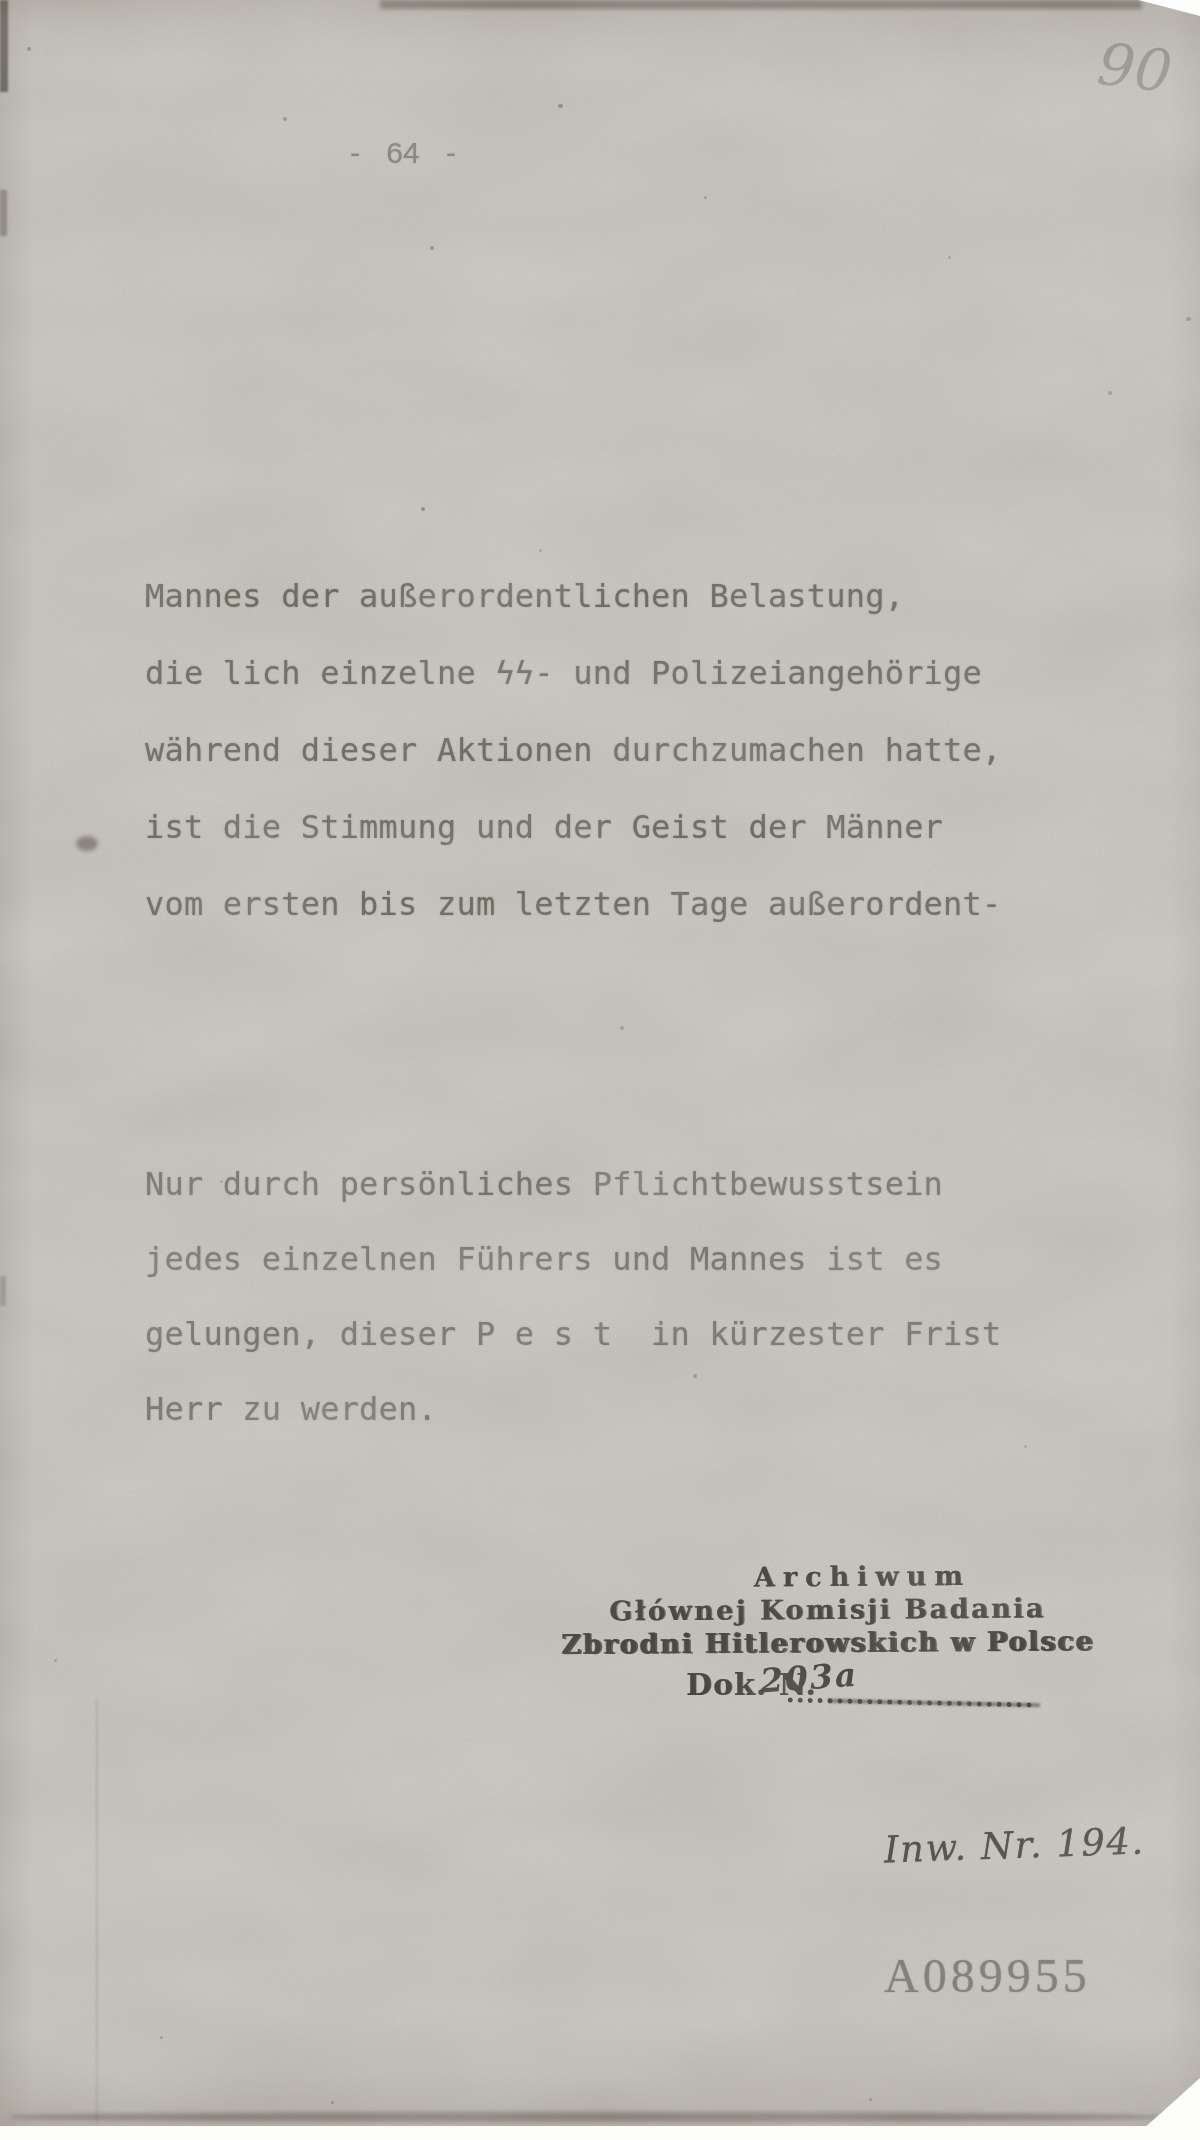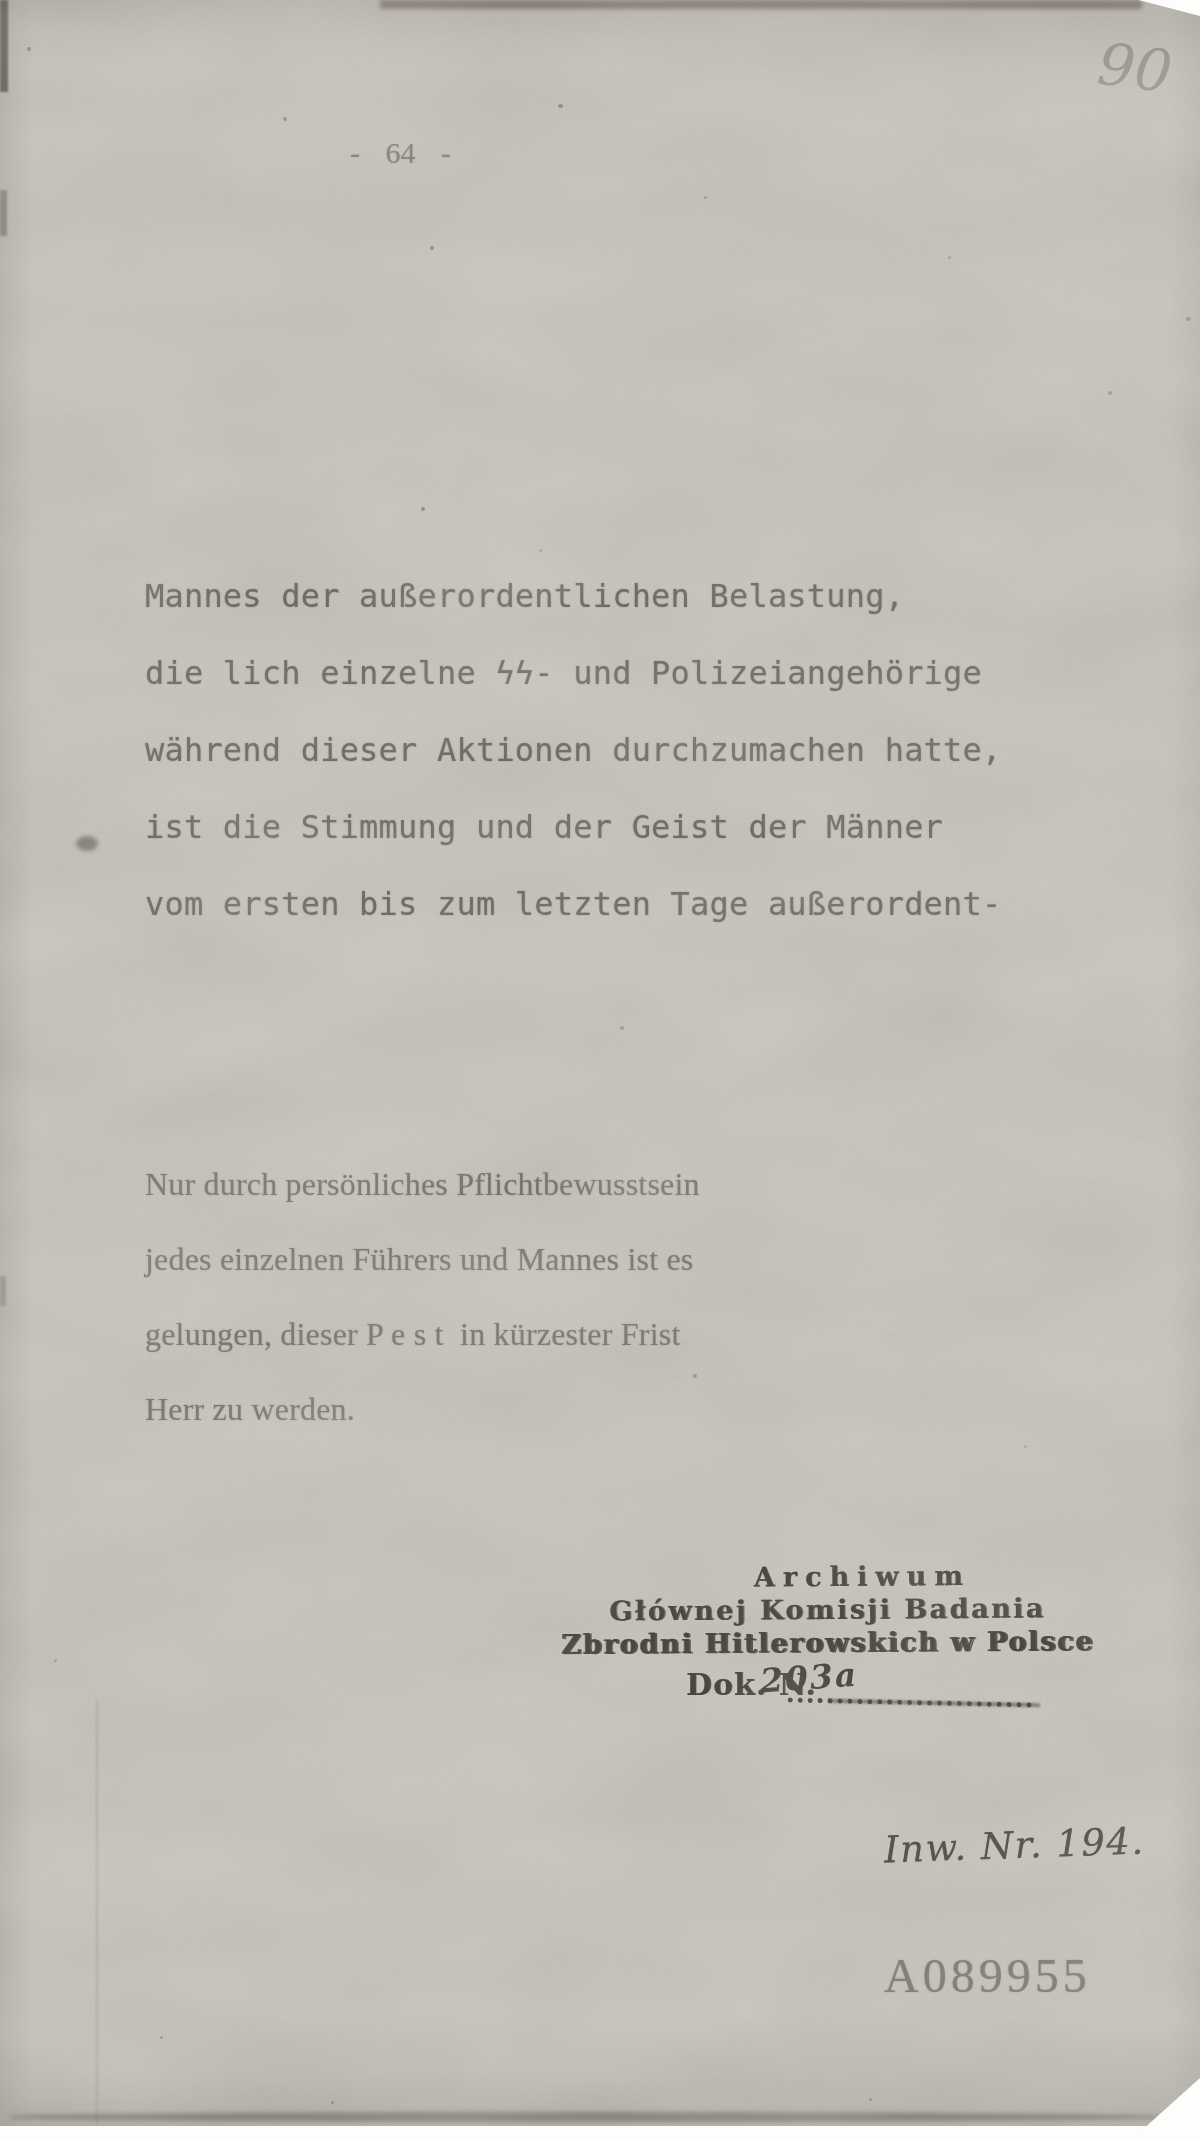--- a/index.html
+++ b/index.html
@@ -31,25 +31,25 @@
     position: absolute; left: 145px;
     font-family: "DejaVu Sans Mono", "Liberation Mono", monospace;
     font-size: 32px; line-height: 1;
     color: #57524a;
     white-space: pre;
     letter-spacing: 0.2px;
     text-shadow: 0 0 1.7px rgba(92,86,77,0.60);
     opacity: 0.93;
     z-index: 4;
   }
-  .typed-faded { opacity: 0.80; font-family: Liberation Serif, serif; }
+  .typed-faded { opacity: 0.80; }
 
   .page-number {
     position: absolute; left: 350px; top: 136px;
-    font-family: Liberation Serif, serif;
+    font-family: Liberation Sans, sans-serif;
     font-size: 30px; color: #6d675e;
     white-space: pre; word-spacing: 18px;
     text-shadow: 0 0 1.5px rgba(109,103,94,0.6);
     opacity: 0.85; z-index: 4;
   }
 
   
   .pencil-note {
     position: absolute; left: 1098px; top: 34px;
     font-family: "DejaVu Serif", "Liberation Serif", serif;

